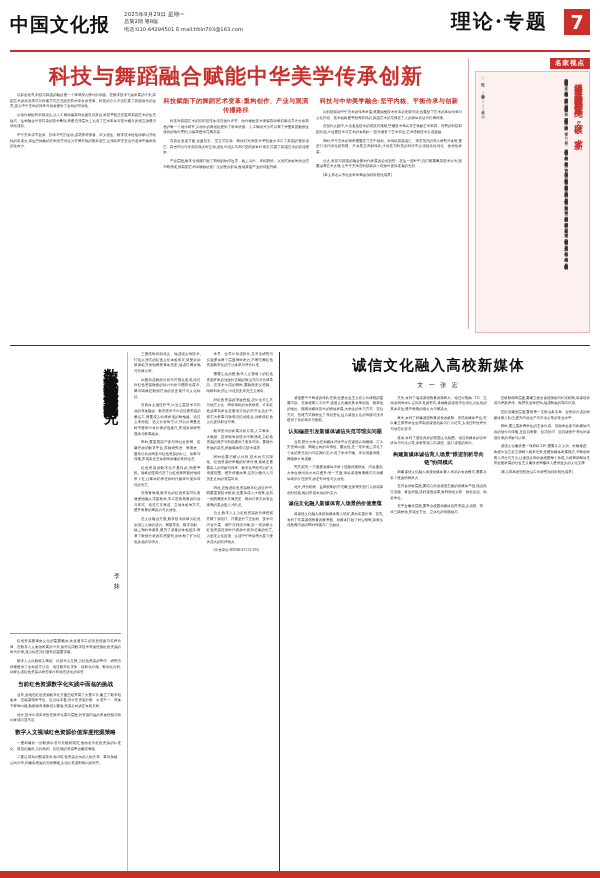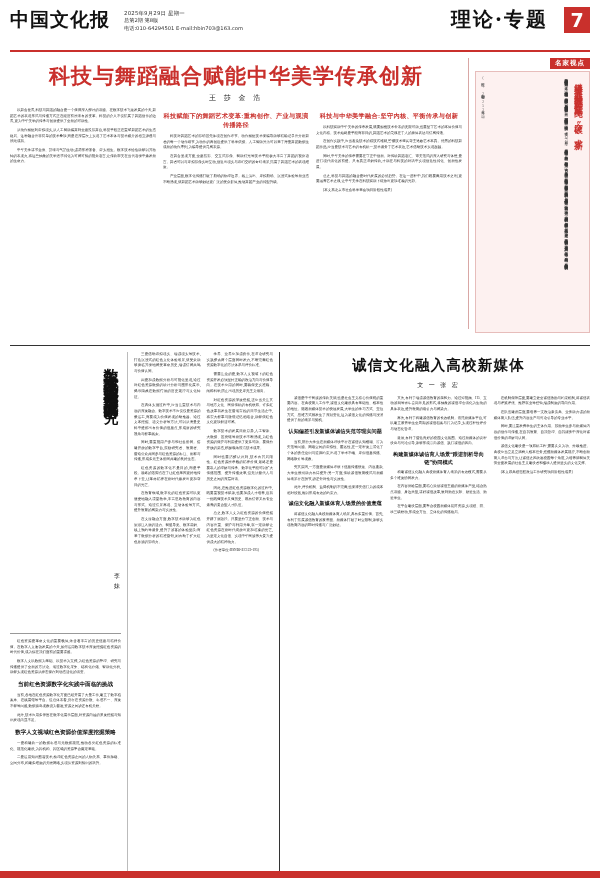--- a/index.html
+++ b/index.html
@@ -16,21 +16,21 @@
   .page {
     position: relative;
     width: 600px; height: 878px;
     background: #fff;
     padding: 6px 10px 0 10px;
   }
 
   
   .masthead {
     display: flex;
-    align-items: flex-end;
+    align-items: flex-start;
     border-bottom: 2px solid #c9302c;
     padding-bottom: 17px;
     height: 46px;
   }
   .logo {
     font-family: "DejaVu Serif", serif;
     font-size: 19px;
     font-weight: 700;
     letter-spacing: 1px;
     color: #111;
@@ -291,21 +291,20 @@
     </div>
     <div class="mast-right">
       <div class="section-title">理论·专题</div>
       <div class="page-num">7</div>
     </div>
   </div>
 
   <div class="top-wrap">
     <div class="top-main">
       <div class="headline">科技与舞蹈融合赋能中华美学传承创新</div>
-      <div class="byline">王 莎   金 浩</div>
       <div class="cols3">
         <div class="col">
           <p>以舞会世界,科技与舞蹈的融合是一个值得深入探讨的话题。在数字技术飞速发展的今天,舞蹈艺术的表现形式与传播方式正在经历前所未有的变革。科技的介入不仅拓展了舞蹈创作的边界,更为中华美学的传承与创新提供了全新的可能性。</p>
           <p>从动作捕捉到虚拟现实,从人工智能编舞到全息投影舞台,科技手段正在重塑舞蹈艺术的生态格局。这种融合并非简单的技术叠加,而是在深层次上实现了艺术本体与技术媒介的相互渗透与彼此成就。</p>
           <p>中华美学讲求意境、韵味与气韵生动,强调形神兼备、虚实相生。数字技术恰恰能够以其独特的表现力,将这些抽象的美学追求转化为可感可知的视觉语言,让传统审美在当代语境中焕发新的生命力。</p>
         </div>
         <div class="col">
           <div class="subhead">科技赋能下的舞蹈艺术变革:重构创作、产业与观演传播路径</div>
           <p>科技对舞蹈艺术的影响首先体现在创作环节。动作捕捉技术使编导能够精确记录并分析舞者的每一个动作细节,为动作的再创造提供了科学依据。人工智能算法可以基于海量舞蹈数据生成新的动作序列,为编导提供灵感来源。</p>
           <p>在舞台呈现方面,全息投影、交互式影像、智能灯光等技术手段极大丰富了舞蹈的视觉语言。舞者可以与虚拟影像实时互动,创造出现实与虚幻交织的奇幻场景,拓展了舞蹈艺术的表现维度。</p>

